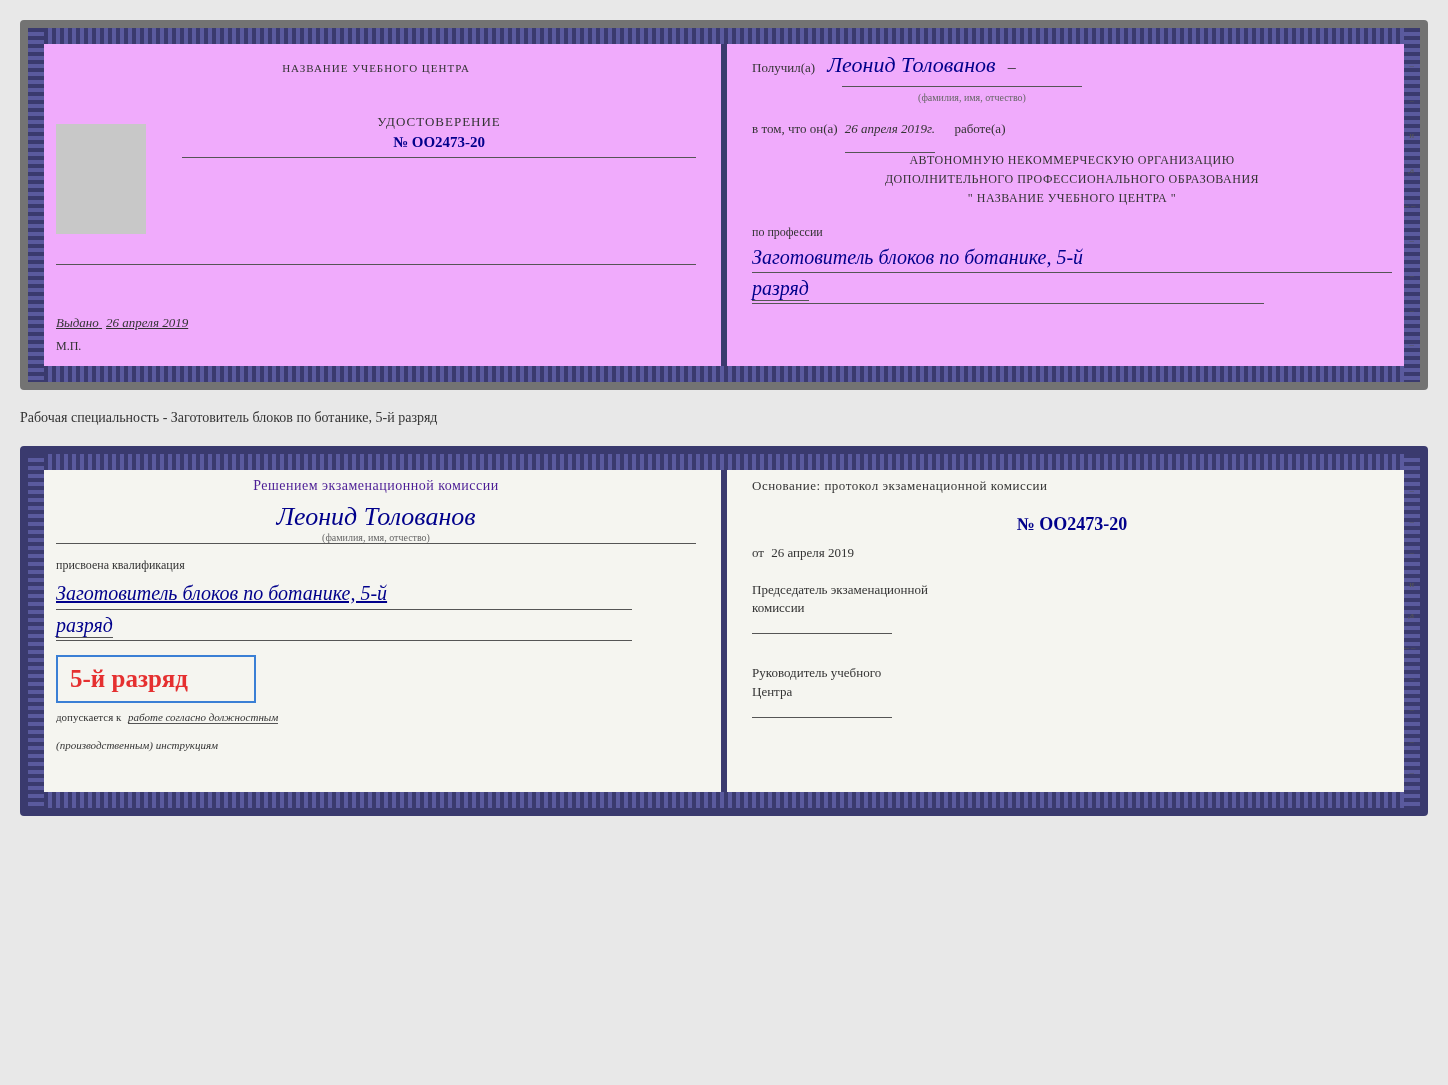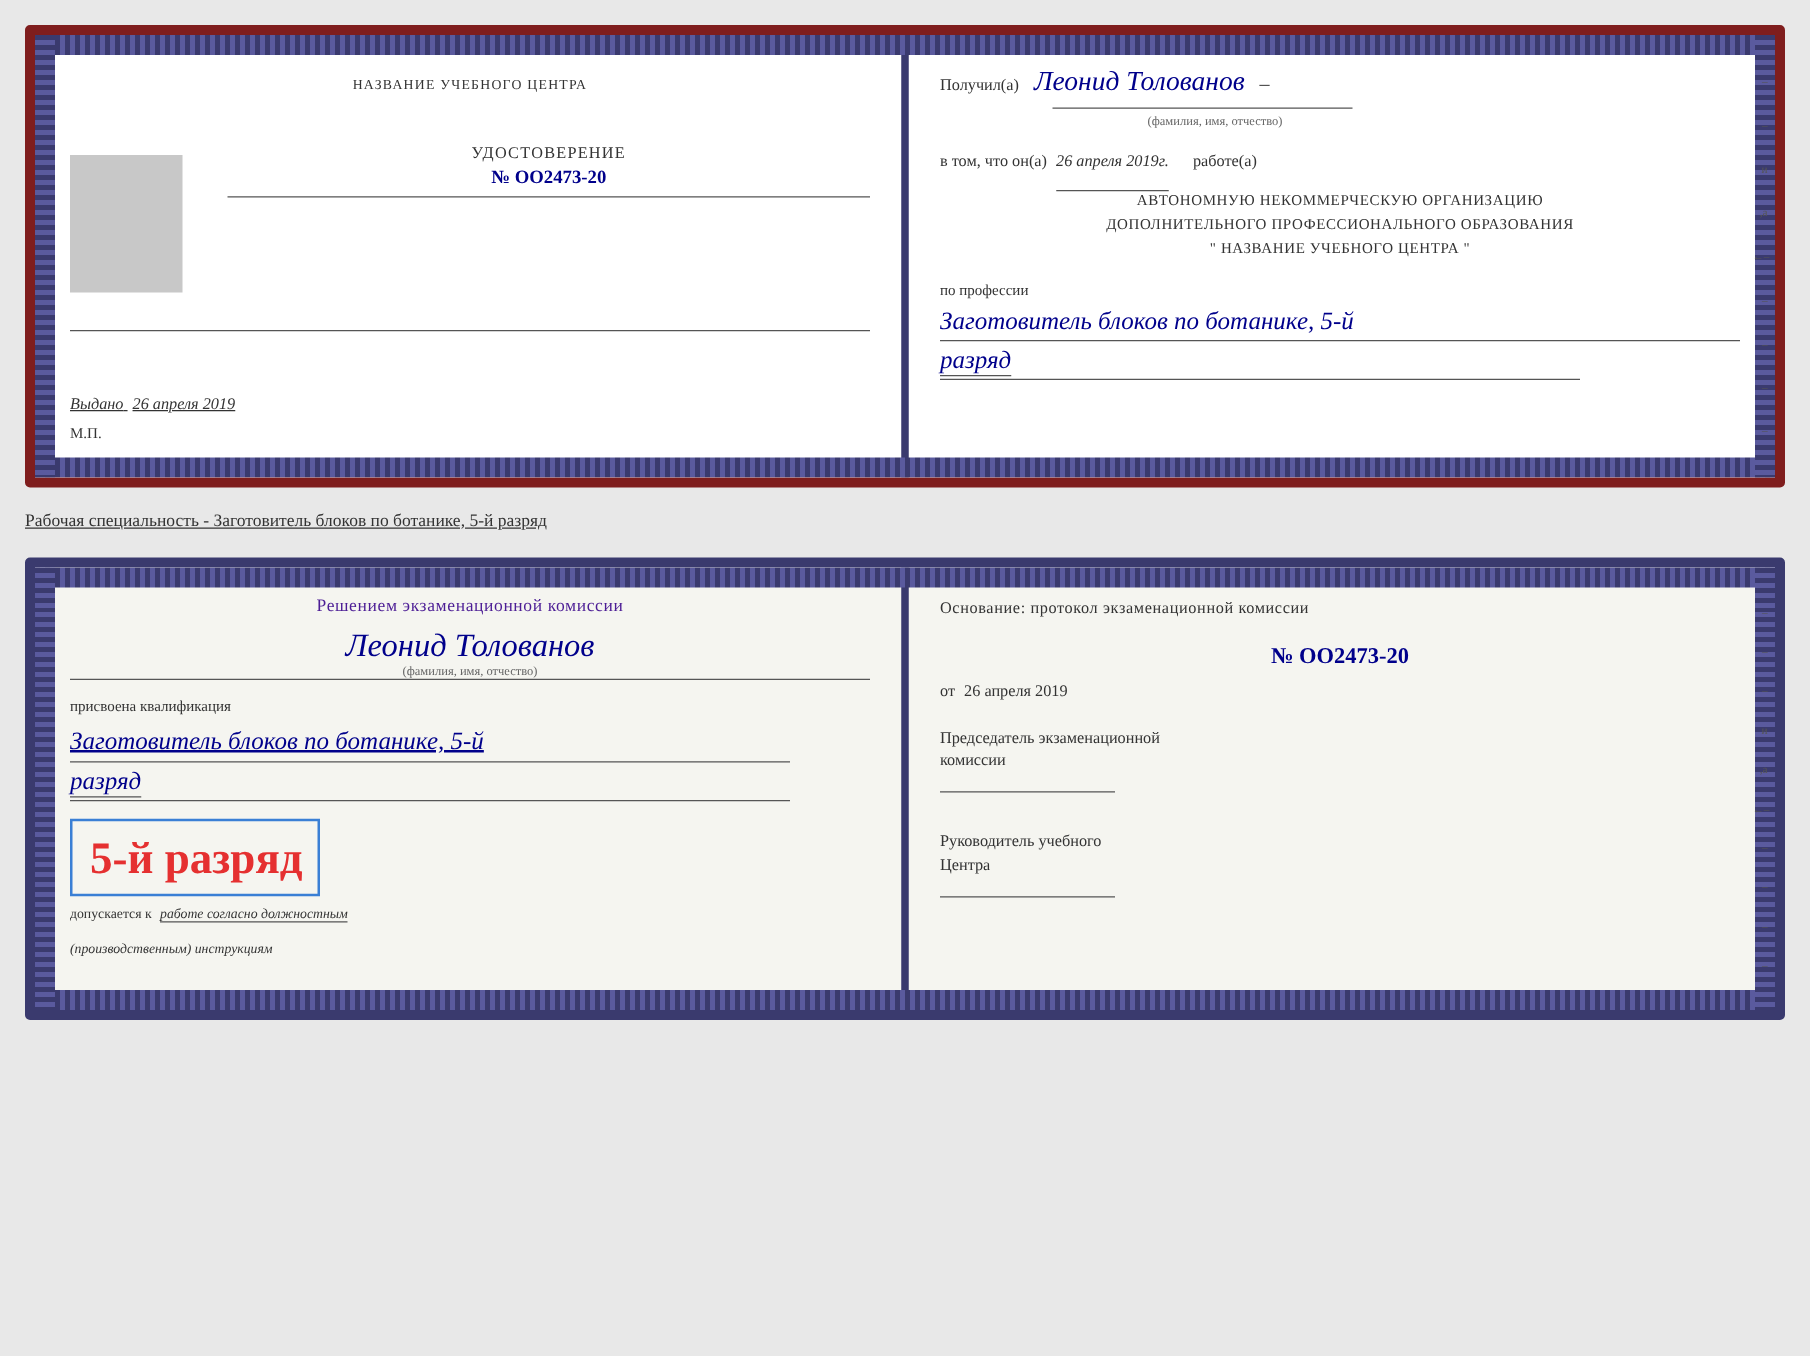--- a/index.html
+++ b/index.html
@@ -12,22 +12,22 @@
     }
 
     .page-container {
       display: flex;
       flex-direction: column;
       gap: 16px;
     }
 
     
     .certificate-doc {
-      background: #ffffff;
-      border: 8px solid #7f1d1d;
+      background: #f0abfc;
+      border: 8px solid #737373;
       border-radius: 4px;
       display: flex;
       width: 100%;
       min-height: 370px;
       position: relative;
       overflow: hidden;
     }
 
     .certificate-doc::before {
       content: '';
@@ -191,21 +191,20 @@
       font-size: 9px;
       color: #555;
       text-align: right;
     }
 
     
     .specialty-label {
       font-size: 14px;
       color: #333;
       padding: 6px 0;
-      text-decoration: underline;
     }
 
     
     .cert-bottom {
       background: #f5f5f0;
       border: 8px solid #3a3a6e;
       border-radius: 4px;
       display: flex;
       width: 100%;
       min-height: 370px;
@@ -280,24 +279,24 @@
 
     .grade-box {
       border: 2px solid #3a7fd5;
       padding: 8px 12px;
       margin-top: 14px;
       display: inline-block;
       width: 200px;
     }
 
     .grade-number {
-      font-size: 36px;
+      font-size: 25px;
       font-weight: bold;
       color: #e53030;
-      text-align: right;
+      text-align: left;
     }
 
     .dopuskaetsya {
       font-size: 11px;
       color: #333;
       margin-top: 16px;
     }
 
     .dopuskaetsya em {
       font-style: italic;

